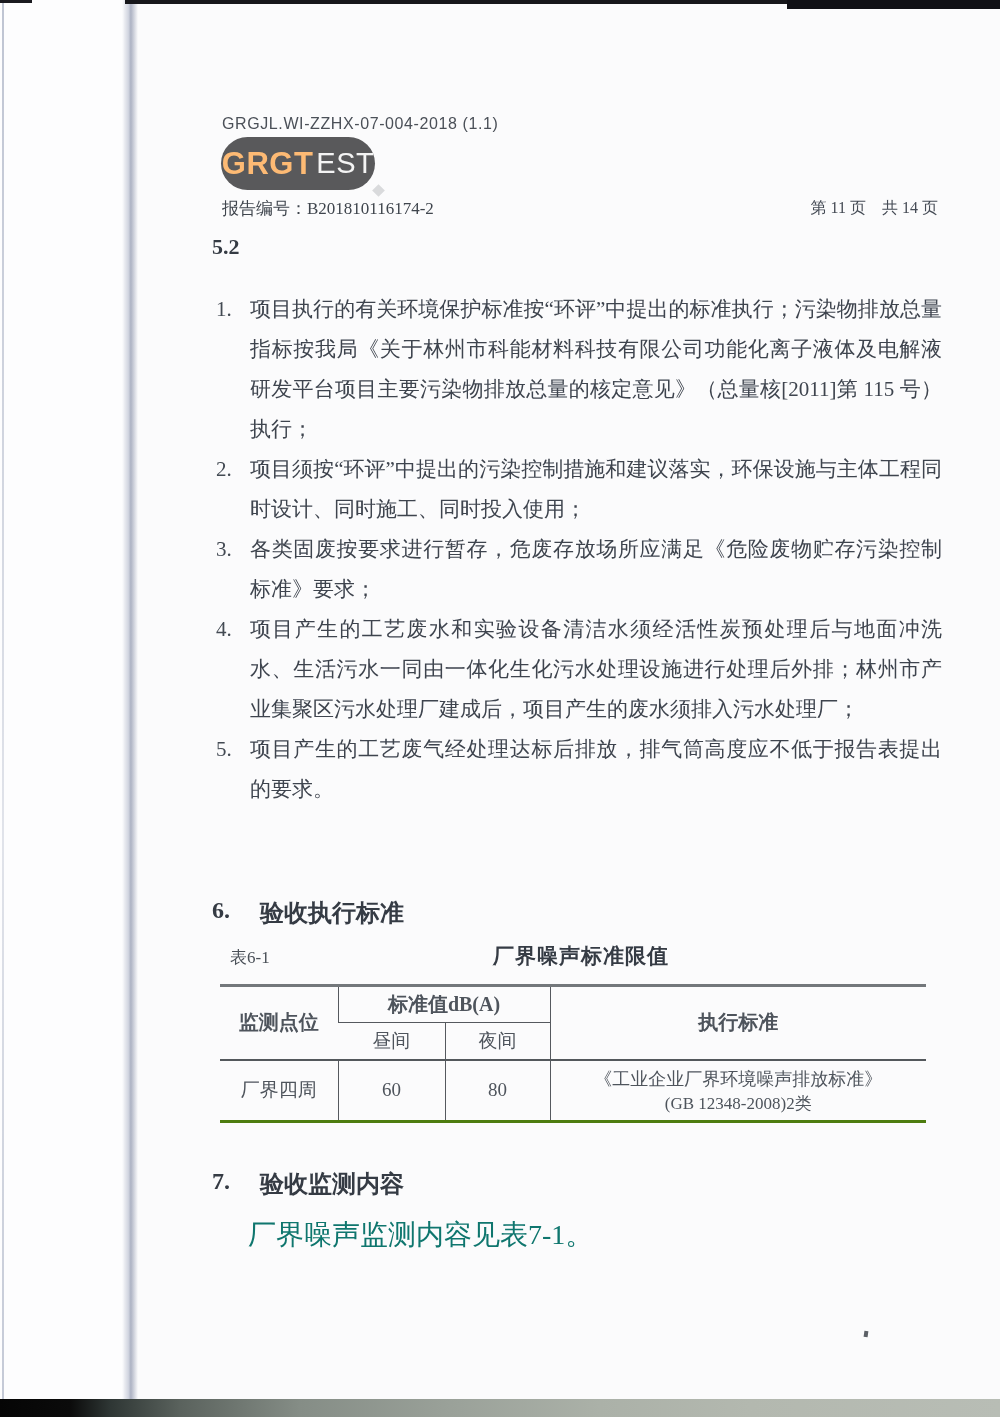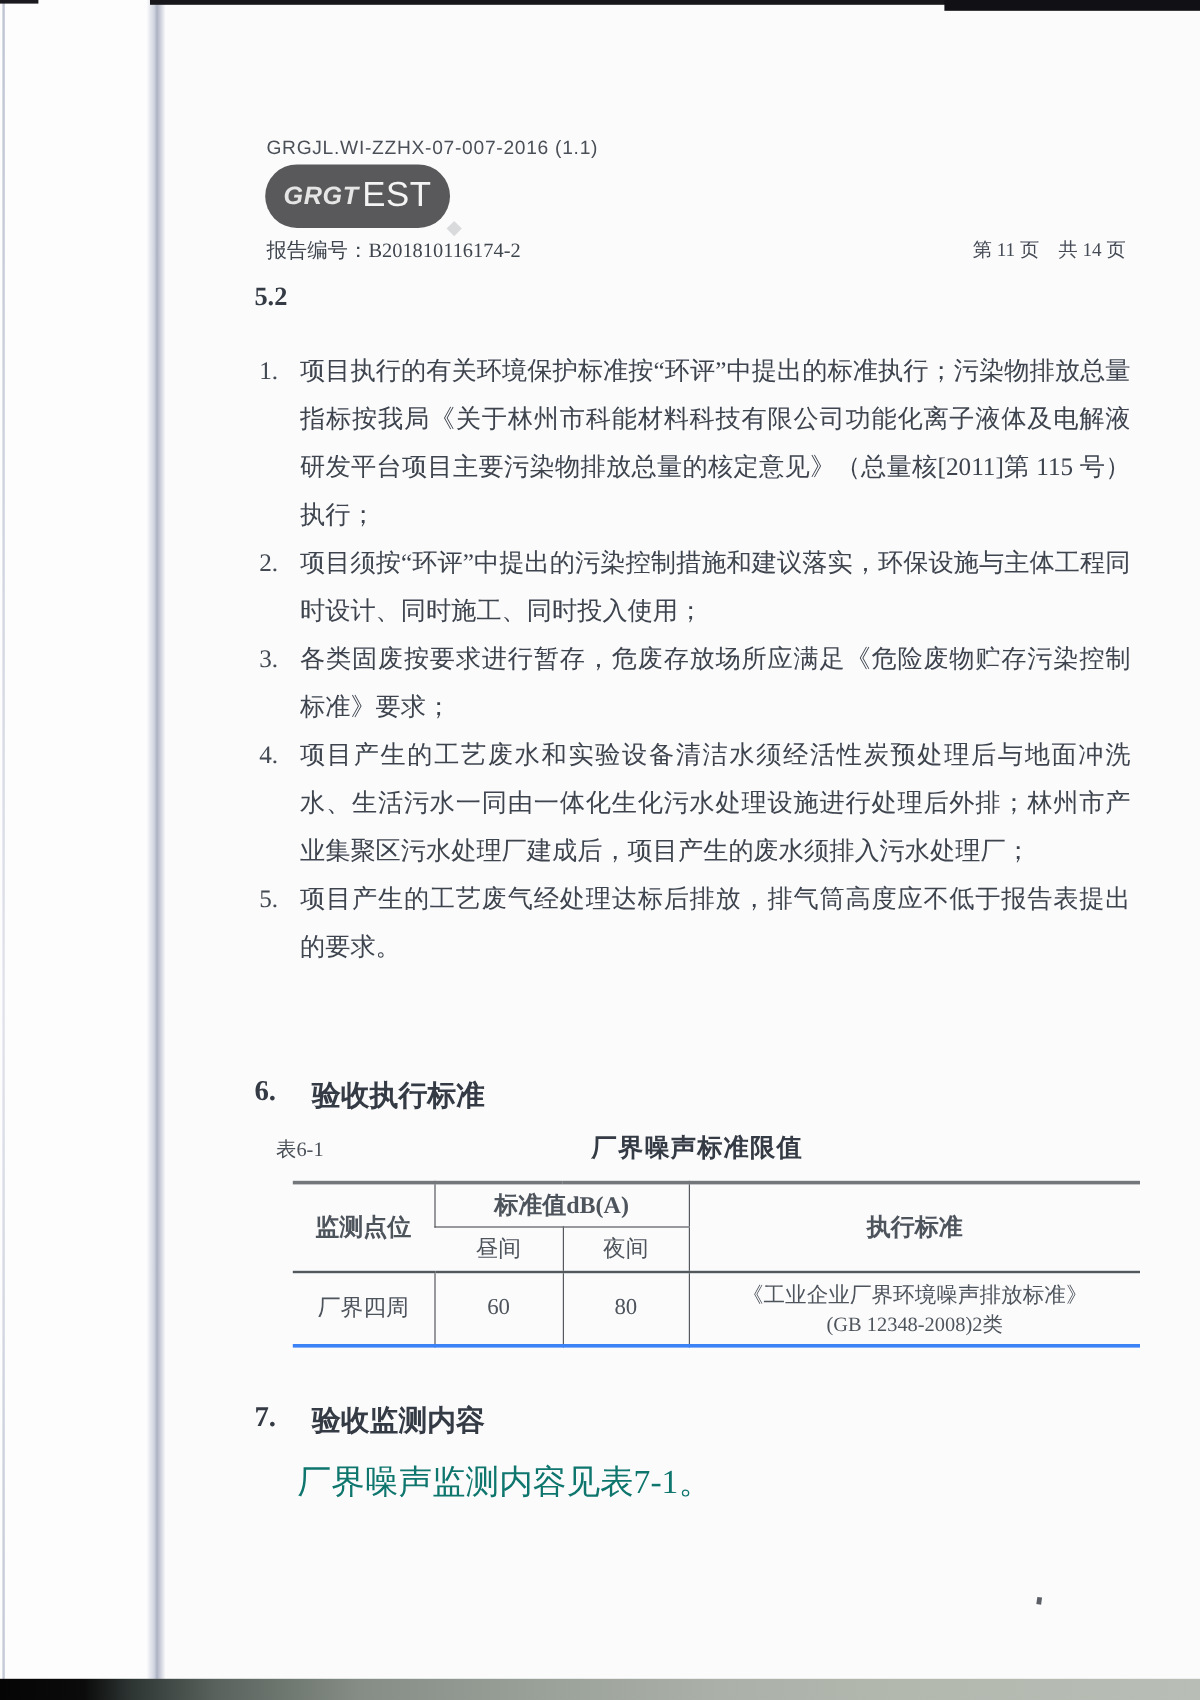--- a/index.html
+++ b/index.html
@@ -20,22 +20,22 @@
   .bottom-bar { position:absolute; left:0; top:1399px; width:1000px; height:18px;
     background:linear-gradient(90deg,#050505 0%,#0b0b0b 7%,#2e3634 11%,#5a625d 18%,#858d86 30%,#9aa199 45%,#abb1a8 60%,#b3b8af 75%,#b8bdb5 100%); }
   .speck { position:absolute; left:864px; top:1331px; width:4px; height:6px; background:#5c6066; transform:rotate(8deg); }
   .logo-diamond { position:absolute; left:374px; top:186px; width:9px; height:9px; background:#d9dadc; transform:rotate(45deg); }
 
   
   .doc-code { position:absolute; left:222px; top:115px; font-family:"Liberation Sans","DejaVu Sans",sans-serif;
     font-size:16px; letter-spacing:.6px; color:#4b5058; }
   .logo { position:absolute; left:221px; top:137px; width:154px; height:53px; border-radius:27px;
     background:#59595b; display:flex; align-items:center; justify-content:center; }
-  .logo-bold { color:#e5e5e5; font-family:"Liberation Sans","DejaVu Sans",sans-serif; font-weight:700;
-    font-size:21px; letter-spacing:.5px;font-style:italic; }
+  .logo-bold { color:#fdba74; font-family:"Liberation Sans","DejaVu Sans",sans-serif; font-weight:700;
+    font-size:31px; letter-spacing:.5px; }
   .logo-light { color:#f4f4f4; font-family:"Liberation Sans","DejaVu Sans",sans-serif; font-weight:400;
     font-size:29px; margin-left:3px; letter-spacing:.5px; }
   .report-no { position:absolute; left:222px; top:197px; font-size:17px; color:#3f454d; }
   .page-indicator { position:absolute; right:62px; top:198px; font-size:16px; color:#454b55;text-align:center; }
 
   
   .heading { position:absolute; display:flex; color:#353b44; font-weight:700; }
   .h52 { left:212px; top:234px; font-size:22px; gap:26px; }
   .h6  { left:212px; top:897px; font-size:24px; gap:30px; }
   .h7  { left:212px; top:1168px; font-size:24px; gap:30px; }
@@ -45,22 +45,22 @@
   .li { display:flex; }
   .li .num { width:34px; flex:none; font-size:21px; line-height:40px; color:#434a53; }
   .li .txt { flex:1; font-size:21px; line-height:40px; color:#3e444e; text-align:justify; text-justify:inter-ideograph; }
 
   
   .caption { position:absolute; left:228px; top:942px; width:706px; height:28px; }
   .cap-label { position:absolute; left:2px; top:4px; font-size:17px; color:#4a5058; }
   .cap-title { display:block; text-align:center; font-size:21px; font-weight:700; color:#353b44; letter-spacing:1px; }
 
   
-  .noise-table { position:absolute; left:244px; top:984px; width:706px; border-collapse:collapse;
-    border-top:3px solid #73777b; border-bottom:3px solid #3b82f6; color:#4e545c; }
+  .noise-table { position:absolute; left:220px; top:984px; width:706px; border-collapse:collapse;
+    border-top:3px solid #73777b; border-bottom:3px solid #4d7c0f; color:#4e545c; }
   .noise-table td { border-left:1.5px solid #55595e; text-align:center; vertical-align:middle; }
   .noise-table td:first-child { border-left:none; }
   .noise-table td.no-right { border-right:none; }
   .noise-table tr.hdr1 td { height:37px; font-size:20px; }
   .noise-table tr.hdr2 td { height:37px; font-size:19px; }
   .noise-table tr.data td { height:62px; font-size:19px; }
   .noise-table .bold { font-weight:700; }
   .noise-table td.group { border-bottom:1.5px solid #55595e; }
   .noise-table tr.data td { border-top:2px solid #53585c; }
   .exec-line1 { display:block; font-size:18px; line-height:26px; }
@@ -77,21 +77,21 @@
   <div class="left-margin"></div>
   <div class="left-edge-line"></div>
   <div class="fold-shadow"></div>
   <div class="top-bar-main"></div>
   <div class="top-bar-right"></div>
   <div class="top-bar-stub"></div>
   <div class="bottom-bar"></div>
   <div class="speck"></div>
   <div class="logo-diamond"></div>
 
-  <div class="doc-code">GRGJL.WI-ZZHX-07-007-2016  (1.1)</div>
+  <div class="doc-code">GRGJL.WI-ZZHX-07-004-2018  (1.1)</div>
 
   <div class="logo">
     <span class="logo-bold">GRGT</span>
     <span class="logo-light">EST</span>
   </div>
 
   <div class="report-no"><span>报告编号：</span><span>B201810116174-2</span></div>
 
   <div class="page-indicator">第 11 页　共 14 页</div>
 

